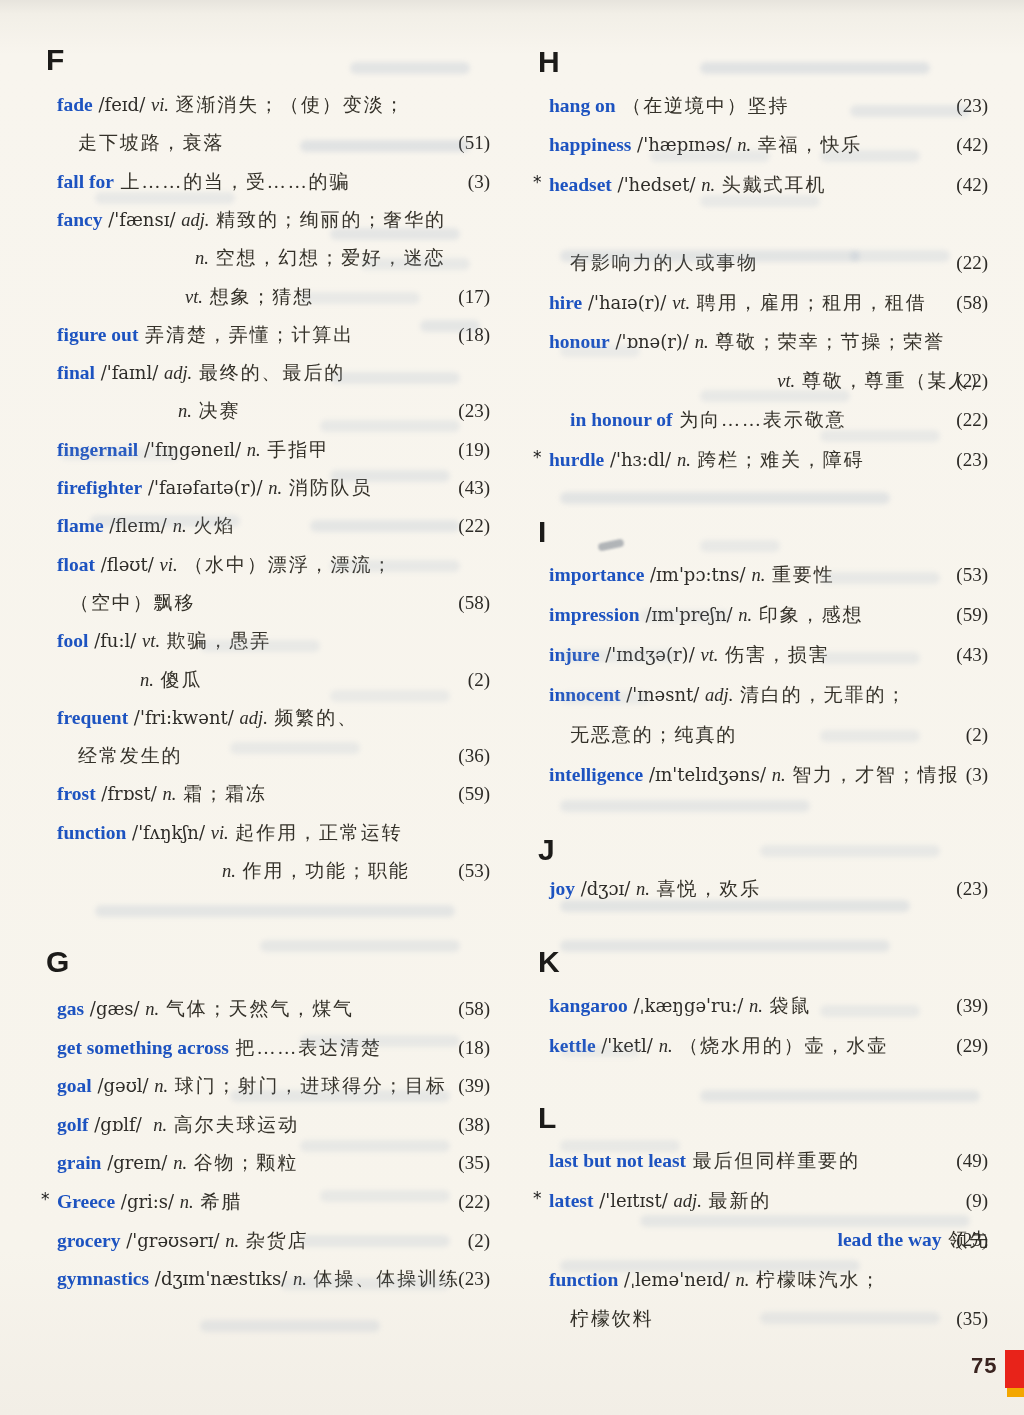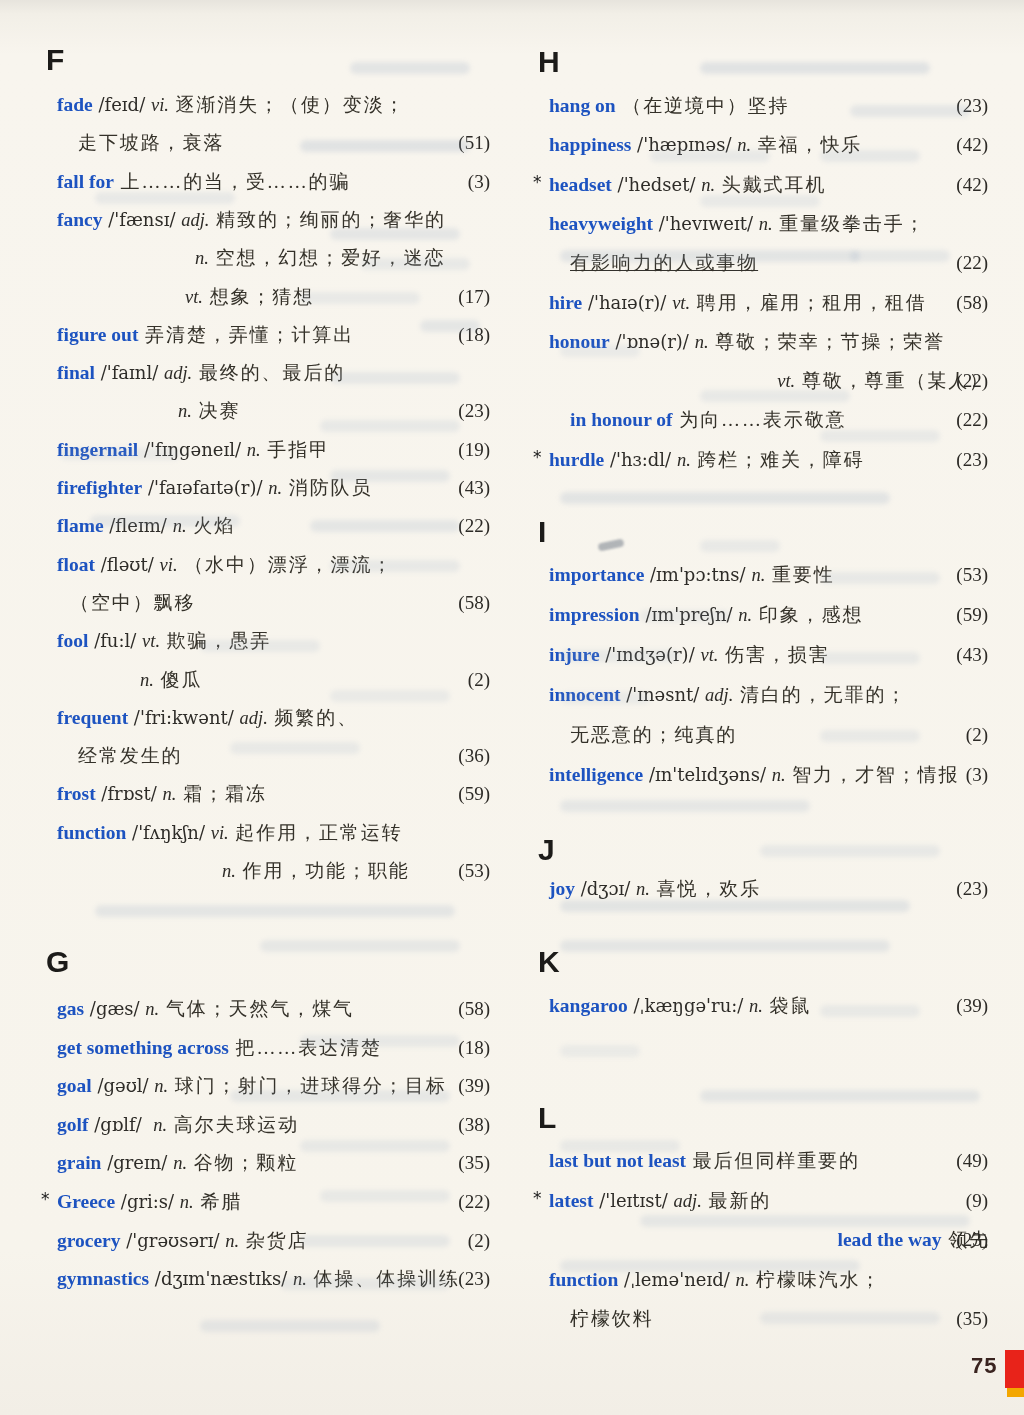--- a/index.html
+++ b/index.html
@@ -76,38 +76,38 @@
       <div class="line" style="top: 1150.4px; padding-left: 17px;"><span class="seg-hw">grain</span><span class="seg-ph"> /greɪn/ </span><span class="seg-pos">n.</span><span class="seg-cn"> 谷物；颗粒</span><span class="ref">(35)</span></div>
       <div class="line" style="top: 1189px; padding-left: 17px;"><span class="star">*</span><span class="seg-hw">Greece</span><span class="seg-ph"> /gri:s/ </span><span class="seg-pos">n.</span><span class="seg-cn"> 希腊</span><span class="ref">(22)</span></div>
       <div class="line" style="top: 1227.6px; padding-left: 17px;"><span class="seg-hw">grocery</span><span class="seg-ph"> /'grəʊsərɪ/ </span><span class="seg-pos">n.</span><span class="seg-cn"> 杂货店</span><span class="ref">(2)</span></div>
       <div class="line" style="top: 1266.2px; padding-left: 17px;"><span class="seg-hw">gymnastics</span><span class="seg-ph"> /dʒɪm'næstɪks/ </span><span class="seg-pos">n.</span><span class="seg-cn"> 体操、体操训练</span><span class="ref">(23)</span></div>
     </div>
   <div class="col" id="col1">
       <div class="sec-letter" style="top: 46px;">H</div>
       <div class="line" style="top: 93px; padding-left: 17px;"><span class="seg-hw">hang on</span><span class="seg-cn"> （在逆境中）坚持</span><span class="ref">(23)</span></div>
       <div class="line" style="top: 132.3px; padding-left: 17px;"><span class="seg-hw">happiness</span><span class="seg-ph"> /'hæpɪnəs/ </span><span class="seg-pos">n.</span><span class="seg-cn"> 幸福，快乐</span><span class="ref">(42)</span></div>
       <div class="line" style="top: 171.6px; padding-left: 17px;"><span class="star">*</span><span class="seg-hw">headset</span><span class="seg-ph"> /'hedset/ </span><span class="seg-pos">n.</span><span class="seg-cn"> 头戴式耳机</span><span class="ref">(42)</span></div>
-      <div class="line" style="top: 210.9px; padding-left: 17px;"><span class="seg-hw">heavyweight</span><span class="seg-ph"> /'hevɪweɪt/ </span><span class="seg-pos">n.</span><span class="seg-cn"> 重量级拳击手；</span></div>
-      <div class="line" style="top: 250.2px; padding-left: 38px; text-decoration: underline;"><span class="seg-cn">有影响力的人或事物</span><span class="ref">(22)</span></div>
+      <div class="line" style="top: 250.2px; padding-left: 38px;"><span class="seg-cn">有影响力的人或事物</span><span class="ref">(22)</span></div>
       <div class="line" style="top: 289.5px; padding-left: 17px;"><span class="seg-hw">hire</span><span class="seg-ph"> /'haɪə(r)/ </span><span class="seg-pos">vt.</span><span class="seg-cn"> 聘用，雇用；租用，租借</span><span class="ref">(58)</span></div>
       <div class="line" style="top: 328.8px; padding-left: 17px;"><span class="seg-hw">honour</span><span class="seg-ph"> /'ɒnə(r)/ </span><span class="seg-pos">n.</span><span class="seg-cn"> 尊敬；荣幸；节操；荣誉</span></div>
       <div class="line" style="top: 368.1px; padding-left: 165px; text-align: right;"><span class="seg-pos">vt.</span><span class="seg-cn"> 尊敬，尊重（某人）</span><span class="ref">(22)</span></div>
       <div class="line" style="top: 407.4px; padding-left: 38px;"><span class="seg-hw">in honour of</span><span class="seg-cn"> 为向……表示敬意</span><span class="ref">(22)</span></div>
       <div class="line" style="top: 446.7px; padding-left: 17px;"><span class="star">*</span><span class="seg-hw">hurdle</span><span class="seg-ph"> /'hɜ:dl/ </span><span class="seg-pos">n.</span><span class="seg-cn"> 跨栏；难关，障碍</span><span class="ref">(23)</span></div>
       <div class="sec-letter" style="top: 516px;">I</div>
       <div class="line" style="top: 562px; padding-left: 17px;"><span class="seg-hw">importance</span><span class="seg-ph"> /ɪm'pɔ:tns/ </span><span class="seg-pos">n.</span><span class="seg-cn"> 重要性</span><span class="ref">(53)</span></div>
       <div class="line" style="top: 602px; padding-left: 17px;"><span class="seg-hw">impression</span><span class="seg-ph"> /ɪm'preʃn/ </span><span class="seg-pos">n.</span><span class="seg-cn"> 印象，感想</span><span class="ref">(59)</span></div>
       <div class="line" style="top: 642px; padding-left: 17px;"><span class="seg-hw">injure</span><span class="seg-ph"> /'ɪndʒə(r)/ </span><span class="seg-pos">vt.</span><span class="seg-cn"> 伤害，损害</span><span class="ref">(43)</span></div>
       <div class="line" style="top: 682px; padding-left: 17px;"><span class="seg-hw">innocent</span><span class="seg-ph"> /'ɪnəsnt/ </span><span class="seg-pos">adj.</span><span class="seg-cn"> 清白的，无罪的；</span></div>
       <div class="line" style="top: 722px; padding-left: 38px;"><span class="seg-cn">无恶意的；纯真的</span><span class="ref">(2)</span></div>
       <div class="line" style="top: 762px; padding-left: 17px;"><span class="seg-hw">intelligence</span><span class="seg-ph"> /ɪn'telɪdʒəns/ </span><span class="seg-pos">n.</span><span class="seg-cn"> 智力，才智；情报</span><span class="ref">(3)</span></div>
       <div class="sec-letter" style="top: 834px;">J</div>
       <div class="line" style="top: 876px; padding-left: 17px;"><span class="seg-hw">joy</span><span class="seg-ph"> /dʒɔɪ/ </span><span class="seg-pos">n.</span><span class="seg-cn"> 喜悦，欢乐</span><span class="ref">(23)</span></div>
       <div class="sec-letter" style="top: 946px;">K</div>
       <div class="line" style="top: 993px; padding-left: 17px;"><span class="seg-hw">kangaroo</span><span class="seg-ph"> /ˌkæŋgə'ru:/ </span><span class="seg-pos">n.</span><span class="seg-cn"> 袋鼠</span><span class="ref">(39)</span></div>
+      <div class="line" style="top: 1033px; padding-left: 17px;"><span class="seg-hw">kettle</span><span class="seg-ph"> /'ketl/ </span><span class="seg-pos">n.</span><span class="seg-cn"> （烧水用的）壶，水壶</span><span class="ref">(29)</span></div>
       <div class="sec-letter" style="top: 1102px;">L</div>
       <div class="line" style="top: 1148px; padding-left: 17px;"><span class="seg-hw">last but not least</span><span class="seg-cn"> 最后但同样重要的</span><span class="ref">(49)</span></div>
       <div class="line" style="top: 1187.5px; padding-left: 17px;"><span class="star">*</span><span class="seg-hw">latest</span><span class="seg-ph"> /'leɪtɪst/ </span><span class="seg-pos">adj.</span><span class="seg-cn"> 最新的</span><span class="ref">(9)</span></div>
       <div class="line" style="top: 1227px; padding-left: 17px; text-align: right;"><span class="seg-hw">lead the way</span><span class="seg-cn"> 领先</span><span class="ref">(23)</span></div>
       <div class="line" style="top: 1266.5px; padding-left: 17px;"><span class="seg-hw">function</span><span class="seg-ph"> /ˌlemə'neɪd/ </span><span class="seg-pos">n.</span><span class="seg-cn"> 柠檬味汽水；</span></div>
       <div class="line" style="top: 1306px; padding-left: 38px;"><span class="seg-cn">柠檬饮料</span><span class="ref">(35)</span></div>
     </div>
   <div class="smudge"></div>
   <div class="pagenum">75</div>
   <div class="tab-red"></div>

